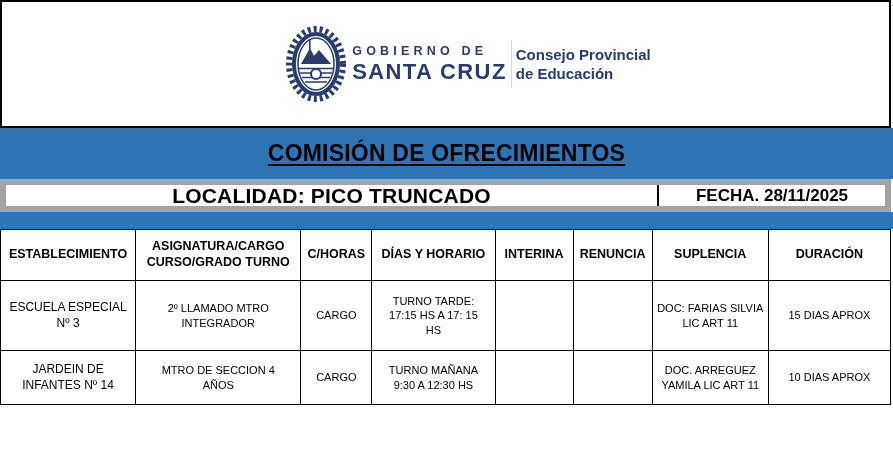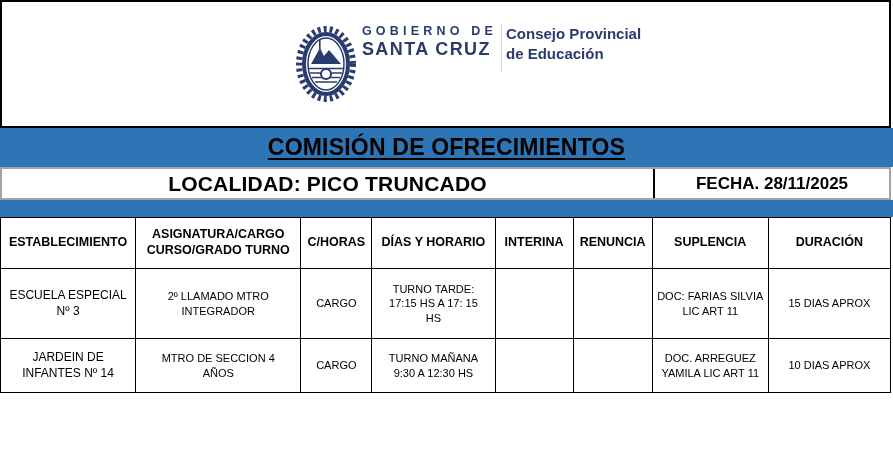--- a/index.html
+++ b/index.html
@@ -8,43 +8,43 @@
 
   .page { width:893px; height:464px; background:#fff; overflow:hidden; }
 
   
   .logo-box {
     height:128px; width:891px;
     border:2px solid #000;
     display:flex; align-items:center; justify-content:center;
     background:#fff;
   }
-  .logo-group { display:flex; gap:4px; position:relative; left:22px; }
+  .logo-group { display:flex; align-items:center; gap:4px; position:relative; left:22px; }
   .crest { flex:0 0 auto; }
   .gov-text { color:#2a3b6e; text-align:left; white-space:nowrap; }
   .gov-line1 { font-size:12.5px; font-weight:600; letter-spacing:4.2px; }
-  .gov-line2 { font-size:18px; font-weight:800; letter-spacing:1.4px; margin-top:1px; }
+  .gov-line2 { font-size:22px; font-weight:800; letter-spacing:1.4px; margin-top:1px; }
   .logo-divider { width:1px; height:48px; background:#d7d7e0; }
   .council-text { color:#2a3b6e; font-size:15px; font-weight:600; line-height:1.3; white-space:nowrap; }
 
   
   .title-band {
-    height:39px; width:893px; background:#2e75b6;
+    height:51px; width:893px; background:#2e75b6;
     display:flex; align-items:center; justify-content:center;
   }
   .title-text {
     font-size:23px; font-weight:bold; color:#000;
     text-decoration:underline; text-decoration-thickness:2px; text-underline-offset:3px;
     letter-spacing:0.2px;
   }
 
   
   .subheader-row {
     width:891px; height:33px; display:flex;
-    border:2px solid #a3a3a3; background:#fff;
+    border:6px solid #a3a3a3; background:#fff;
   }
   .locality-cell {
     width:653px; border-right:2px solid #000;
     display:flex; align-items:center; justify-content:center;
     font-size:21px; font-weight:bold; letter-spacing:0.2px;
   }
   .date-cell {
     flex:1; display:flex; align-items:center; justify-content:center;
     font-size:17px; font-weight:bold;border-radius:13px;
   }

